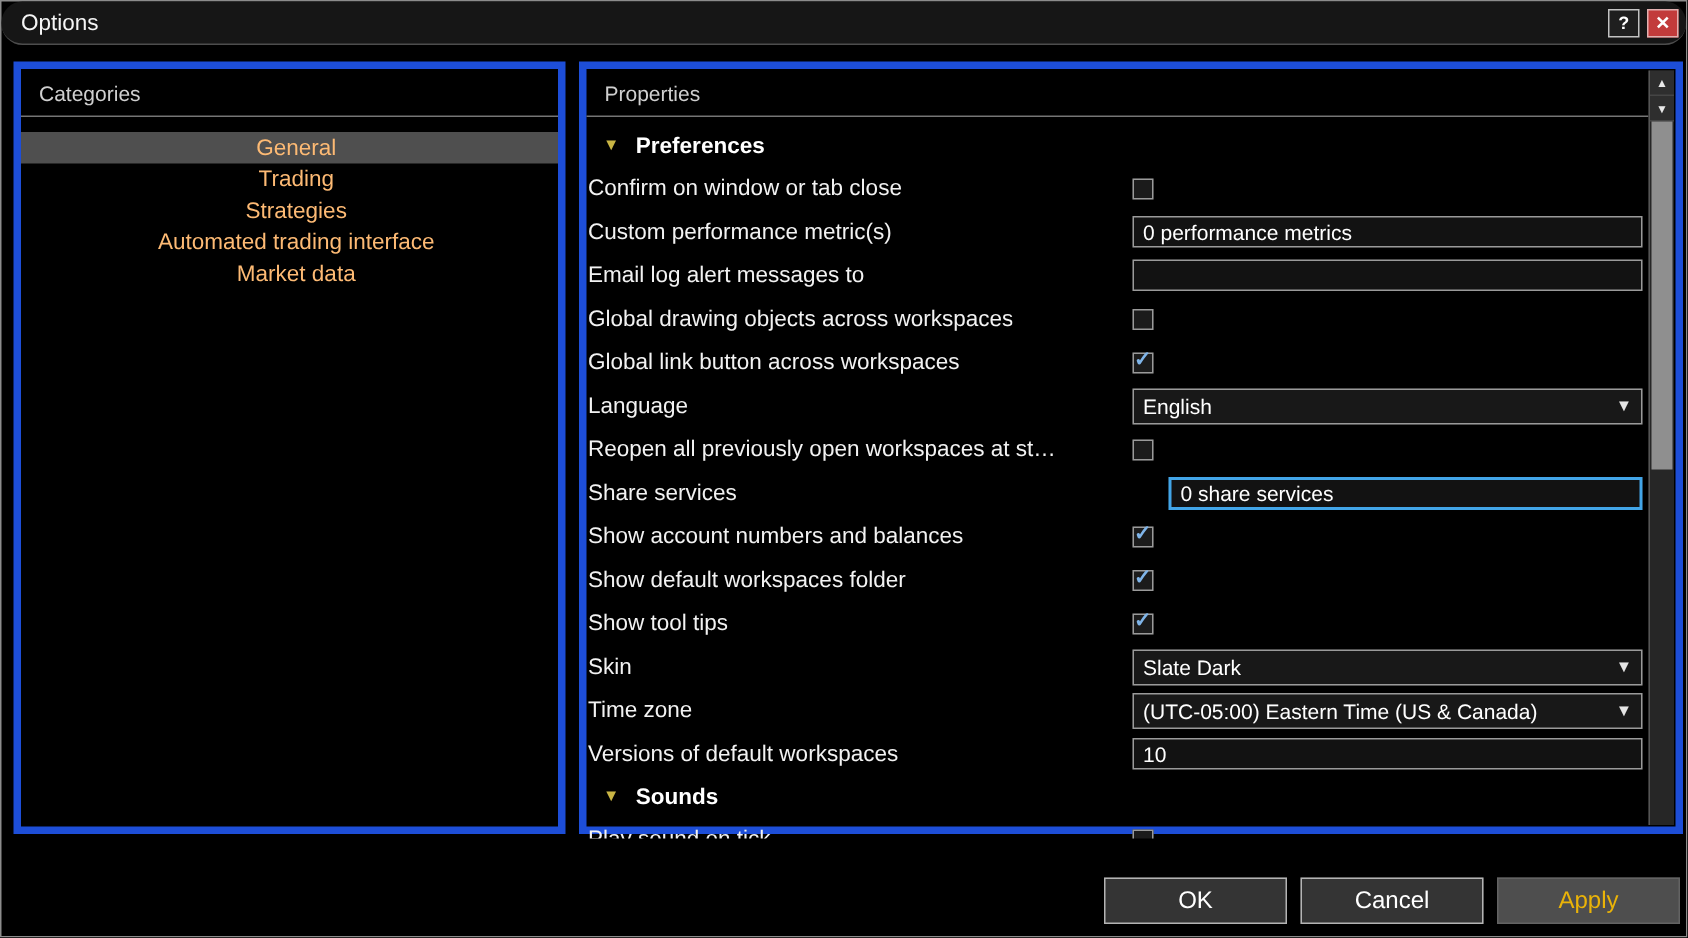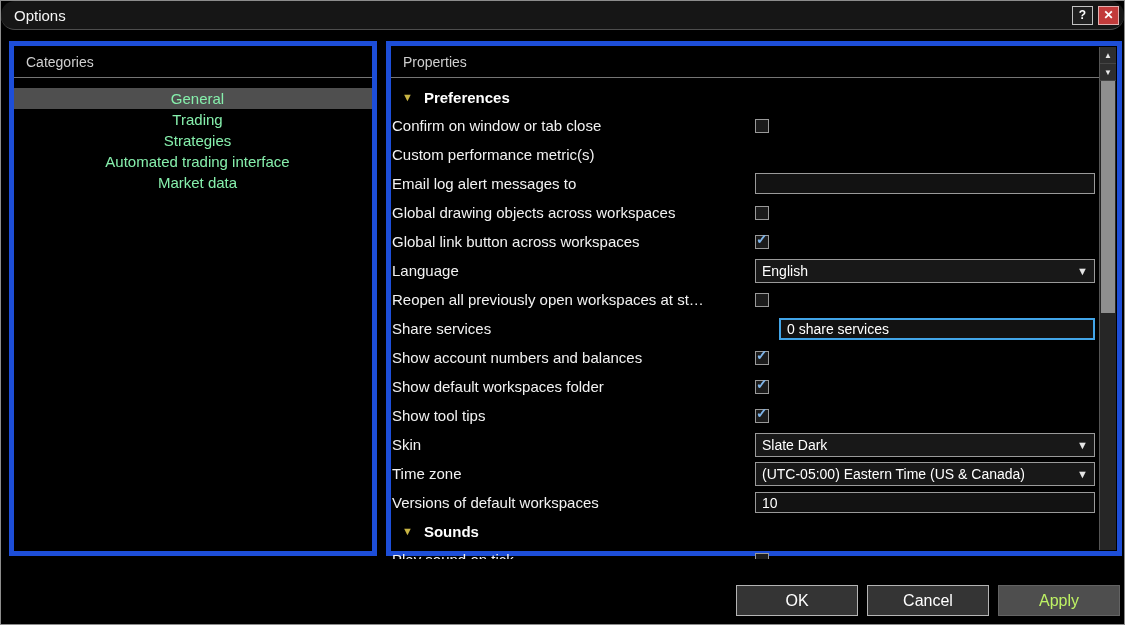--- a/index.html
+++ b/index.html
@@ -33,21 +33,21 @@
   .properties-panel { left:385px; top:40px; width:736px; height:515px; }
   .panel-header {
     height:32px; display:flex; align-items:center; padding-left:12px;
     color:#cfcfcf; font-size:14px; border-bottom:1px solid #757575; box-sizing:border-box;
   }
   .properties-panel .panel-header { margin-right:18px; }
   
   .cat-list { padding-top:10px; }
   .cat-item {
     height:21px; line-height:21px; padding-left:9px;
-    color:#86efac; font-size:15px; cursor:pointer; white-space:nowrap;
+    color:#fdba74; font-size:15px; cursor:pointer; white-space:nowrap;
   }
   .cat-item.selected { background:var(--selected-row,#4f4f4f); }
   
   .props-content {
     position:absolute; left:1px; top:32px; width:717px; height:481px;
     overflow:hidden; padding-top:5px; box-sizing:border-box;
   }
   .section-header {
     height:28px; display:flex; align-items:center; padding-left:10px; gap:11px;
     color:#fff; font-size:15px; font-weight:bold; cursor:pointer;
@@ -99,21 +99,21 @@
   }
   
   .footer {
     position:absolute; left:0; top:584px; width:1125px; height:31px;
     display:flex; justify-content:flex-end; gap:9px; padding-right:6px; box-sizing:border-box;
   }
   .btn {
     width:122px; height:31px; background:#343434; border:1px solid #b4b4b4;
     color:#fff; font-size:16px; font-family:inherit; cursor:pointer;
   }
-  .btn.disabled { background:#4e4e4e; border-color:#636363; color:#bef264; cursor:default; }
+  .btn.disabled { background:#4e4e4e; border-color:#636363; color:#eab308; cursor:default; }
 </style>
 </head>
 <body>
 
 <div class="window">
 
   <div class="titlebar">
     <span class="title">Options</span>
     <div class="tb-buttons">
       <button class="tb-btn helpbtn">
@@ -144,20 +144,25 @@
           <span>Preferences</span>
         </div>
         <div class="prop-row">
           <div class="prop-label">Confirm on window or tab close</div>
           <div class="prop-control">
             <div class="checkbox"></div>
           </div>
         </div>
         <div class="prop-row">
           <div class="prop-label">Custom performance metric(s)</div>
+          <div class="prop-control">
+            <div class="textfield">
+              <span>0 performance metrics</span>
+            </div>
+          </div>
         </div>
         <div class="prop-row">
           <div class="prop-label">Email log alert messages to</div>
           <div class="prop-control">
             <div class="textfield">
               <span></span>
             </div>
           </div>
         </div>
         <div class="prop-row">

